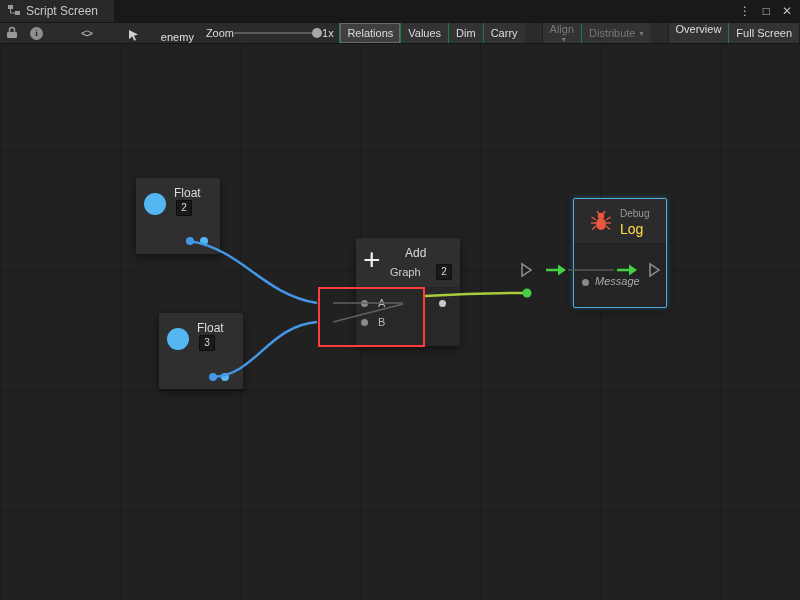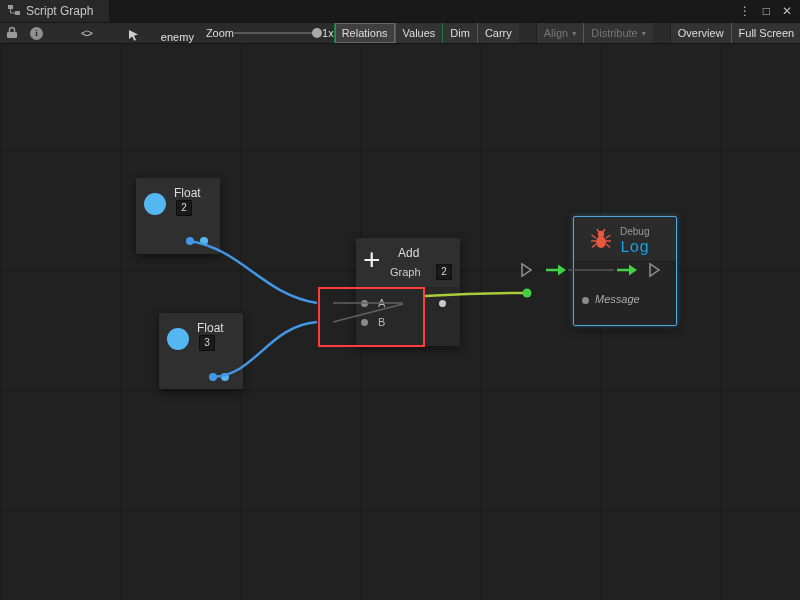--- a/index.html
+++ b/index.html
@@ -27,21 +27,21 @@
   .zoom-group { display:flex; align-items:center; margin-left:12px; }
   .slider { width:88px; height:2px; background:#5a5a5a; position:relative; }
   .knob { position:absolute; left:78px; top:-4px; width:10px; height:10px;
           border-radius:50%; background:#a8a8a8; }
   .toolbar-buttons { margin-left:auto; display:flex; align-items:stretch; }
   .tb-btn { display:flex; align-items:center; padding:0 7px; background:#333333;
             border-left:1px solid #15803d; color:#dedede; white-space:nowrap; }
   .tb-btn:last-child { border-right:1px solid #1e1e1e;text-align:center; }
   .tb-btn.pressed { background:#3f3f3f; box-shadow:inset 0 0 0 1px #6a6a6a; }
   .tb-btn.disabled { color:#777; }
-  .tb-btn.gap { margin-left:17px; border-left:1px solid #1e1e1e; }
+  .tb-btn.gap { margin-left:17px; border-left:1px solid #1e1e1e;flex-direction:column; }
   .caret { margin-left:4px; font-size:8px; }
 
   
   .canvas { position:relative; width:800px; height:556px; background-color:#212121;
             background-image:
               linear-gradient(to bottom, #1a1a1a 1px, transparent 1px),
               linear-gradient(to right,  #1a1a1a 1px, transparent 1px);
             background-size:120px 120px, 120px 120px;
             background-position:0 106px, 0 0; overflow:hidden; }
 
@@ -59,56 +59,56 @@
                text-align:center; line-height:14px; border-radius:1px; }
   .float-node .value-box { left:40px; top:22px; }
   .port-dot { position:absolute; width:8px; height:8px; border-radius:50%; background:#55B7F2; }
   .small-dot { position:absolute; width:7px; height:7px; border-radius:50%; background:#8a8a8a; }
   .out-dot  { background:#c8c8c8; }
 
   
   .add-node { left:320px; top:194px; width:104px; height:108px; }
   .add-plus { position:absolute; left:7px; top:2px; font-size:30px; font-weight:300;
               color:#f0f0f0; line-height:40px; }
-  .add-node .node-title { left:42px; top:8px; }
+  .add-node .node-title { left:49px; top:8px; }
   .add-inputs-label { position:absolute; left:34px; top:28px; font-size:11px; color:#cfcfcf; }
   .add-node .value-box { left:80px; top:26px; }
   .add-ports { position:absolute; left:0; top:49px; right:0; bottom:0;
                background:rgba(0,0,0,.14); border-top:1px solid #242424; }
   .port-label { position:absolute; font-size:11px; color:#b8b8b8; }
 
   .red-highlight { position:absolute; left:318px; top:243px; width:107px; height:60px;
                    border:2px solid #FF3B3B; z-index:4; pointer-events:none; }
 
   
-  .debug-node { left:537px; top:172px; width:104px; height:110px; background:#2b2b2b;
+  .debug-node { left:537px; top:154px; width:94px; height:110px; background:#2b2b2b;
                 border:1px solid #4FA9E0;
                 box-shadow:0 0 5px rgba(79,169,224,.45), 0 3px 8px rgba(0,0,0,.5); }
   .debug-cat   { position:absolute; left:46px; top:9px;  font-size:10px; color:#9a9a9a; }
-  .debug-title { position:absolute; left:46px; top:22px; font-size:16px; color:#0ea5e9;font-family:Liberation Mono, monospace; }
+  .debug-title { position:absolute; left:46px; top:22px; font-size:14px; color:#fde047; }
   .bug-wrap { position:absolute; left:16px; top:11px; }
   .debug-ports { position:absolute; left:0; top:44px; right:0; bottom:0;
                  background:rgba(0,0,0,.14); border-top:1px solid #1f1f1f;font-style:italic; }
   .msg-label { position:absolute; left:21px; top:31px; font-size:11px; color:#aaa; }
 
   .overlay { position:absolute; left:0; top:0; z-index:5; pointer-events:none; }
 </style>
 </head>
 <body>
 
 <div class="titlebar">
   <div class="tab">
     <span>
       <svg width="12" height="12" viewBox="0 0 12 12">
         <rect x="0" y="1" width="5" height="4" fill="#9a9a9a"></rect>
         <rect x="7" y="7" width="5" height="4" fill="#9a9a9a"></rect>
         <path d="M2.5 5 V9 H7" stroke="#9a9a9a" fill="none"></path>
       </svg>
     </span>
-    <span>Script Graph</span>
+    <span>Script Screen</span>
   </div>
   <div class="win-controls">
     <span>⋮</span>
     <span>□</span>
     <span>✕</span>
   </div>
 </div>
 
 <div class="toolbar">
   <div class="tool-left">

